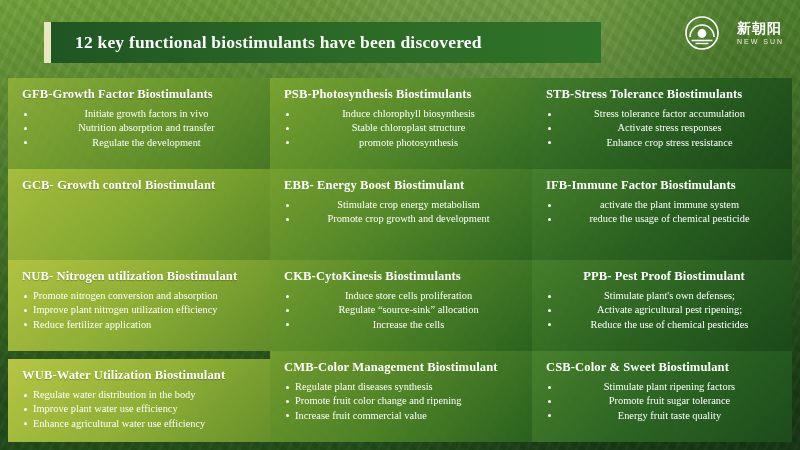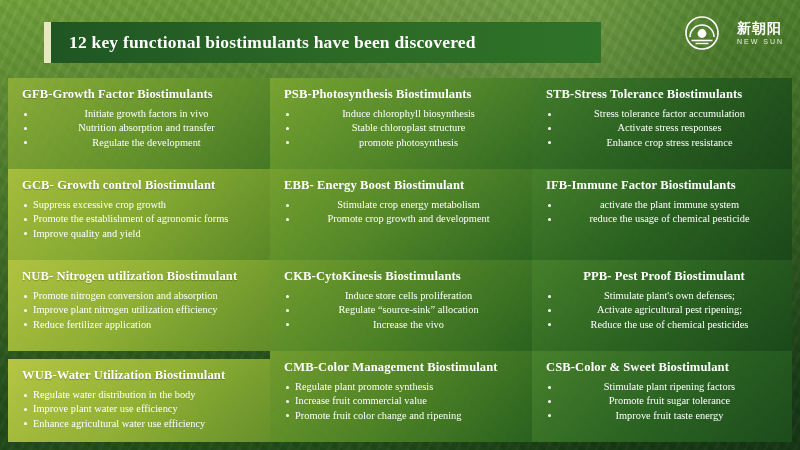--- a/index.html
+++ b/index.html
@@ -38,21 +38,21 @@
   .title-bar{
     position:absolute;left:44px;top:22px;width:557px;height:41px;
     background:linear-gradient(90deg,#1f5523 0%, #2c6a26 55%, #2f7229 100%);
     display:flex;align-items:center;
   }
   .title-accent{
     position:absolute;left:44px;top:22px;width:7px;height:41px;background:#e9e6c2;
   }
   .title-text{
     color:#ffffff;font-size:17.5px;font-weight:bold;padding-left:25px;
-    letter-spacing:.2px;white-space:nowrap;
+    letter-spacing:.2px;white-space:nowrap;margin-left:6px;
   }
 
   
   .logo{
     position:absolute;right:16px;top:16px;display:flex;align-items:center;gap:18px;
   }
   .logo-mark{width:34px;height:34px;position:relative;}
   .logo-text{display:flex;flex-direction:column;line-height:1;}
   .logo-cn{color:#ffffff;font-size:14px;font-weight:bold;font-family:"DejaVu Sans",sans-serif;letter-spacing:1px;}
   .logo-en{color:#e8f3dc;font-size:7px;letter-spacing:2px;font-family:"Liberation Sans",sans-serif;margin-top:3px;}
@@ -155,25 +155,20 @@
       <div class="cell-title">STB-Stress Tolerance Biostimulants</div>
       <ul class="bullets indent-wide">
         <li>Stress tolerance factor accumulation</li>
         <li>Activate stress responses</li>
         <li>Enhance crop stress resistance</li>
       </ul>
     </div>
 
     <div class="cell r1 c0">
       <div class="cell-title">GCB- Growth control Biostimulant</div>
-      <ul class="bullets indent-narrow">
-        <li>Suppress excessive crop growth</li>
-        <li>Promote the establishment of agronomic forms</li>
-        <li>Improve quality and yield</li>
-      </ul>
     </div>
 
     <div class="cell r1 c1">
       <div class="cell-title">EBB- Energy Boost Biostimulant</div>
       <ul class="bullets indent-wide">
         <li>Stimulate crop energy metabolism</li>
         <li>Promote crop growth and development</li>
       </ul>
     </div>
 
@@ -192,21 +187,21 @@
         <li>Improve plant nitrogen utilization efficiency</li>
         <li>Reduce fertilizer application</li>
       </ul>
     </div>
 
     <div class="cell r2 c1">
       <div class="cell-title">CKB-CytoKinesis Biostimulants</div>
       <ul class="bullets indent-wide">
         <li>Induce store cells proliferation</li>
         <li>Regulate  “source-sink” allocation</li>
-        <li>Increase the vivo</li>
+        <li>Increase the cells</li>
       </ul>
     </div>
 
     <div class="cell r2 c2">
       <div class="cell-title">PPB- Pest Proof Biostimulant</div>
       <ul class="bullets indent-narrow">
         <li>Stimulate plant's own defenses;</li>
         <li>Activate agricultural pest ripening;</li>
         <li>Reduce the use of chemical pesticides</li>
       </ul>
@@ -217,29 +212,29 @@
       <ul class="bullets indent-narrow">
         <li>Regulate water distribution in the body</li>
         <li>Improve plant water use efficiency</li>
         <li>Enhance agricultural  water use efficiency</li>
       </ul>
     </div>
 
     <div class="cell r3 c1">
       <div class="cell-title">CMB-Color Management Biostimulant</div>
       <ul class="bullets indent-narrow">
-        <li>Regulate plant promote synthesis</li>
+        <li>Regulate plant diseases synthesis</li>
+        <li>Promote fruit color change and ripening</li>
         <li>Increase fruit commercial value</li>
-        <li>Promote fruit color change and ripening</li>
       </ul>
     </div>
 
     <div class="cell r3 c2">
       <div class="cell-title">CSB-Color &amp; Sweet Biostimulant</div>
       <ul class="bullets indent-wide">
         <li>Stimulate plant ripening factors</li>
         <li>Promote fruit sugar tolerance</li>
-        <li>Improve fruit taste energy</li>
+        <li>Energy fruit taste quality</li>
       </ul>
     </div>
 
   </div>
 </div>
 
 </body></html>

